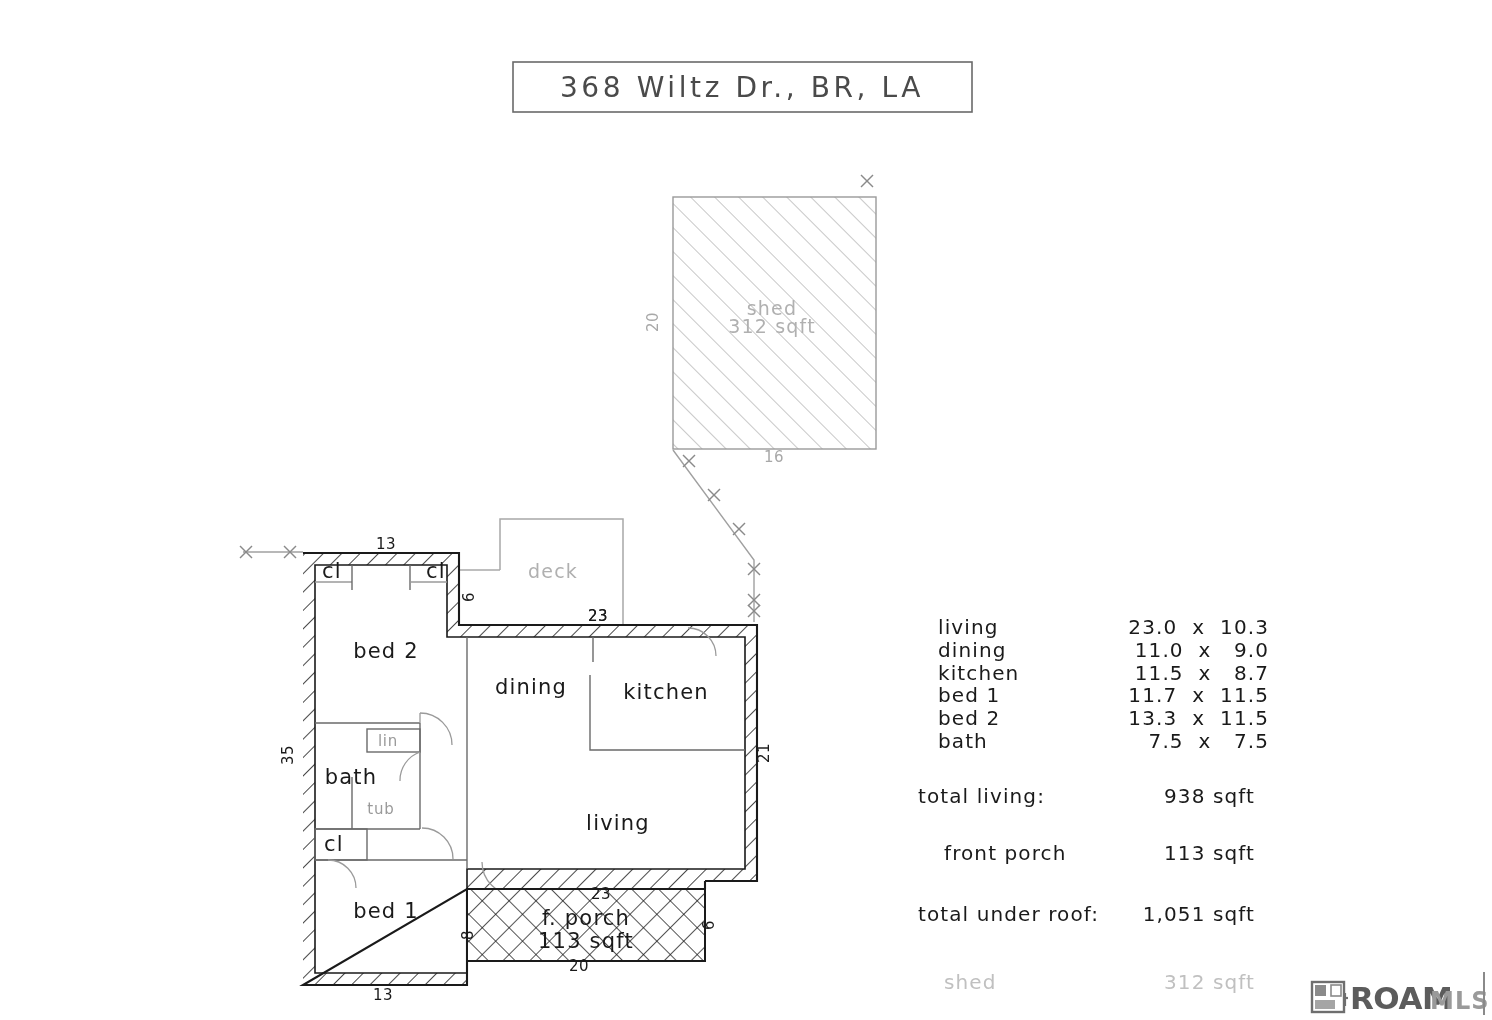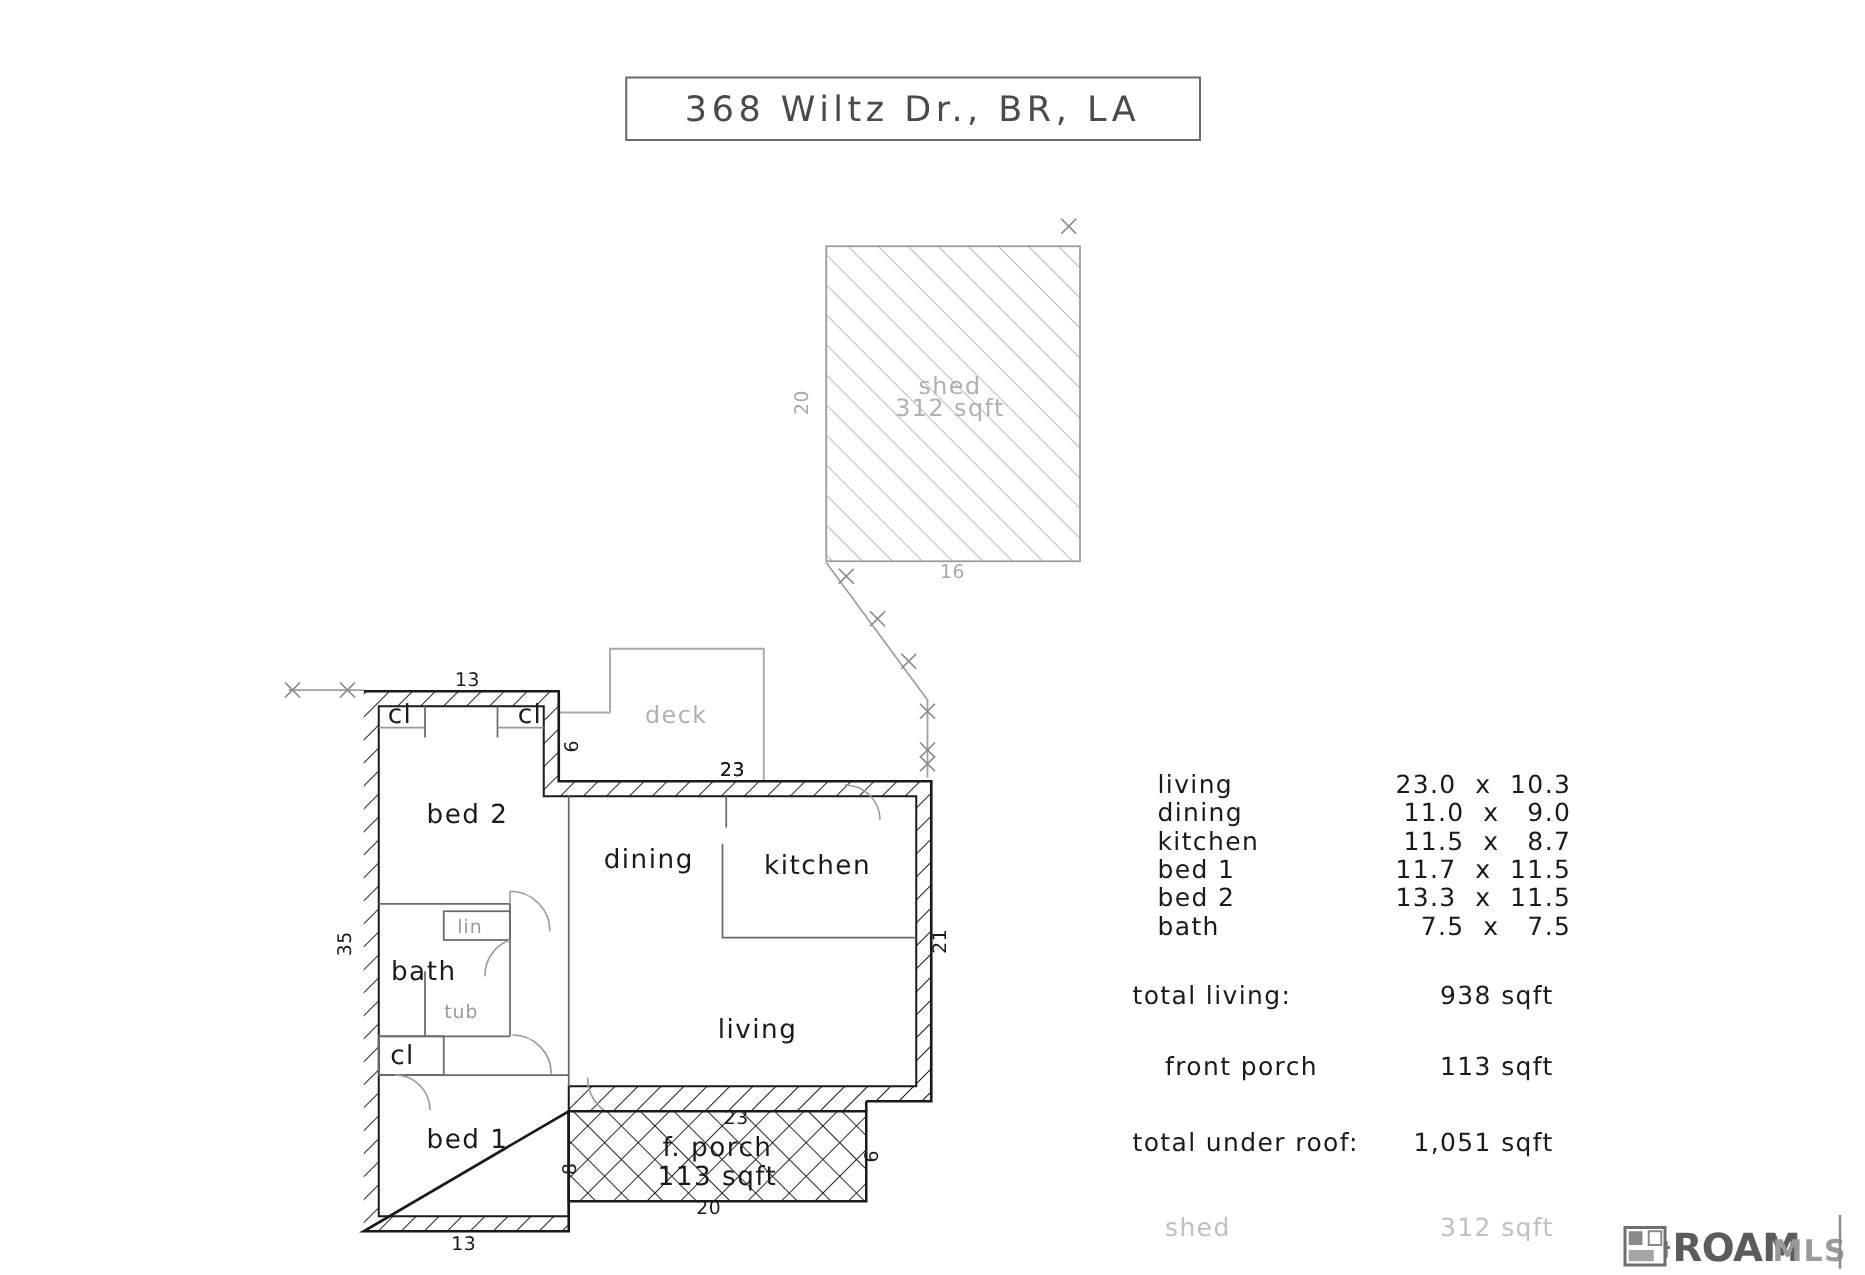--- a/index.html
+++ b/index.html
@@ -10,21 +10,21 @@
   }
   body {
     width: 1492px;
     height: 1020px;
     position: relative;
     font-family: "DejaVu Sans", "Liberation Sans", sans-serif;
     overflow: hidden;
   }
   #plan-root {
     position: absolute;
-    left: 0; top: 0;
+    left: 12px; top: 0;
     width: 1188px;
     height: 1020px;
   }
   svg#plan-svg {
     display: block;
     width: 1492px;
     height: 1020px;
   }
   text { font-family: "DejaVu Sans", "Liberation Sans", sans-serif; }
   .room-label {

